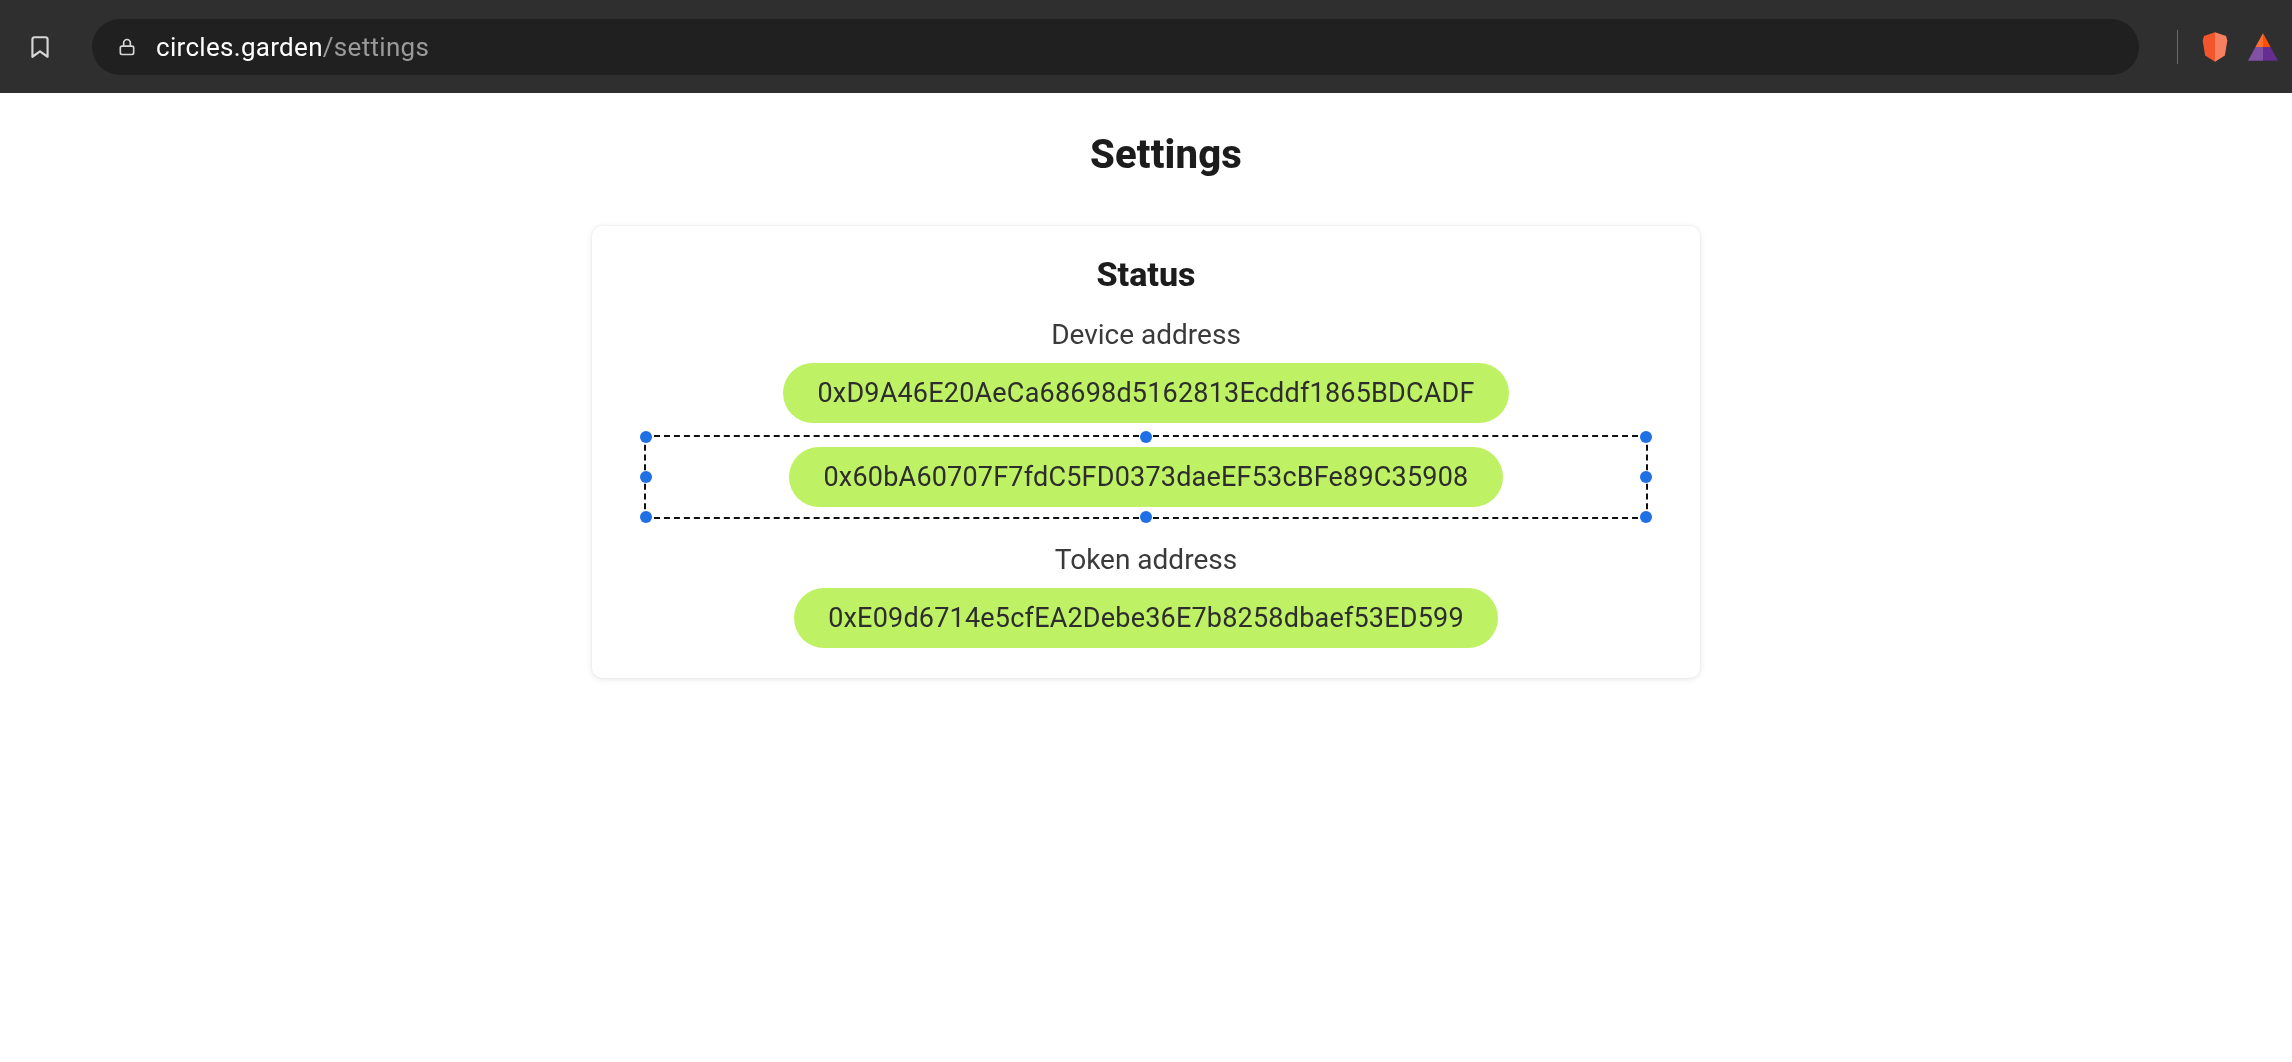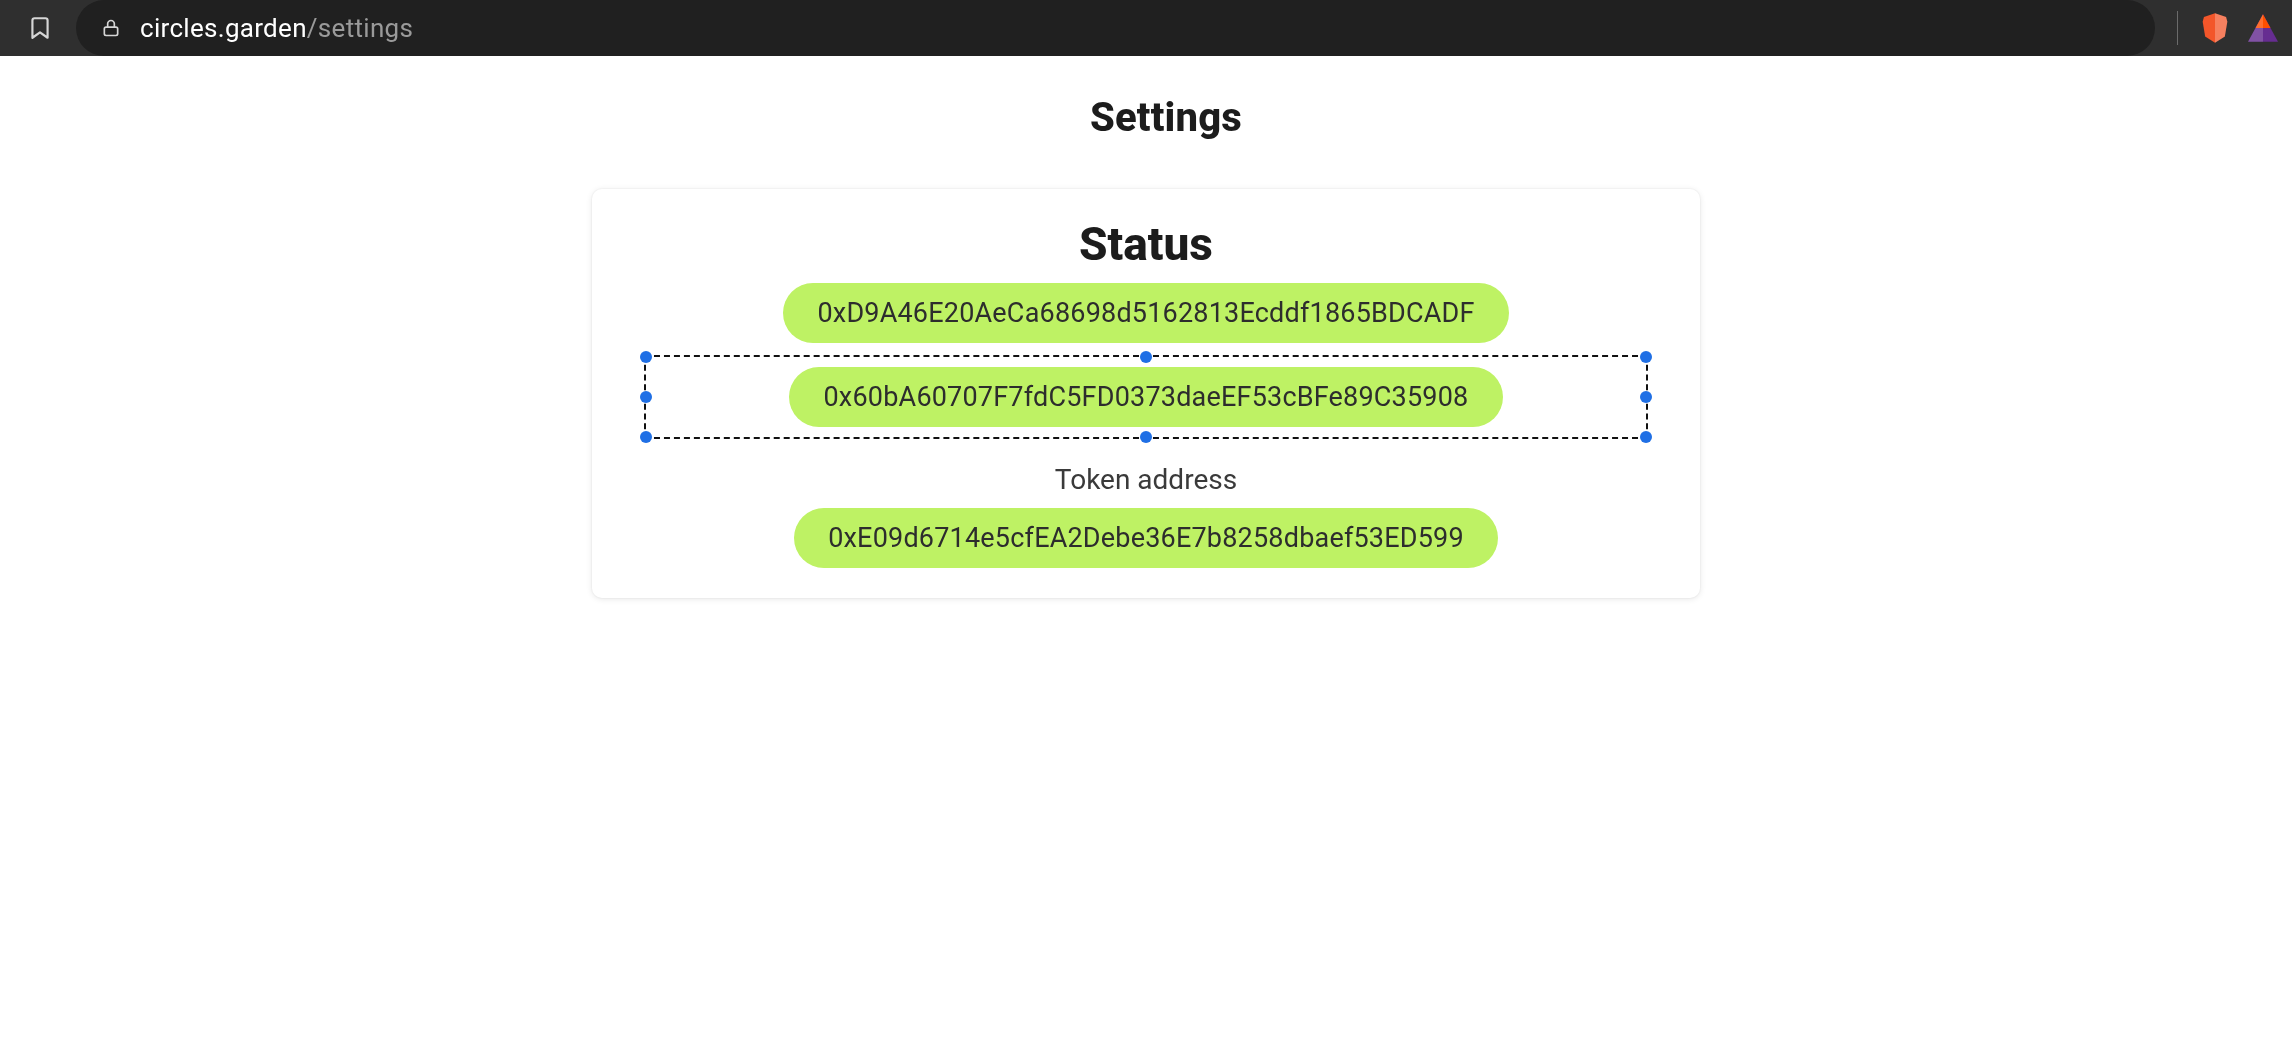--- a/index.html
+++ b/index.html
@@ -10,26 +10,26 @@
     body {
       font-family: -apple-system, BlinkMacSystemFont, "Segoe UI", Roboto, "Helvetica Neue", Arial, sans-serif;
       background: #ffffff;
       width: 2292px;
       height: 1062px;
       overflow: hidden;
     }
 
     
     .browser-bar {
-      height: 56px;
+      height: 93px;
       background: #2f2f2f;
       display: flex;
       align-items: center;
       padding: 0 12px;
-      gap: 8px;
+      gap: 24px;
     }
     .bookmark-icon-wrap {
       width: 56px;
       height: 56px;
       display: flex;
       align-items: center;
       justify-content: center;
       border-radius: 8px;
     }
     .address-bar {
@@ -98,21 +98,21 @@
       width: 1108px;
       background: #ffffff;
       border-radius: 10px;
       box-shadow: 0 1px 6px rgba(0,0,0,0.10), 0 0 0 1px rgba(0,0,0,0.02);
       margin-top: 48px;
       padding-bottom: 30px;
     }
     .card + .card { margin-top: 32px; }
 
     .card-title {
-      font-size: 46px;
+      font-size: 34px;
       font-weight: 800;
       color: #1c1c1c;
       text-align: center;
       margin-top: 28px;
     }
 
     .label {
       font-size: 28px;
       color: #3a3a3a;
       text-align: center;
@@ -225,20 +225,21 @@
     </div>
   </div>
 </div>
 
 <div class="page">
   <h1 class="page-title">Settings</h1>
 
   <div class="card">
     <h2 class="card-title">Status</h2>
 
+    <div class="label">Device address</div>
     <div class="pill">0xD9A46E20AeCa68698d5162813Ecddf1865BDCADF</div>
 
     <div class="selection-wrap">
       <div class="selection-box">
         <span class="sel-dot tl"></span>
         <span class="sel-dot tm"></span>
         <span class="sel-dot tr"></span>
         <span class="sel-dot ml"></span>
         <span class="sel-dot mr"></span>
         <span class="sel-dot bl"></span>

